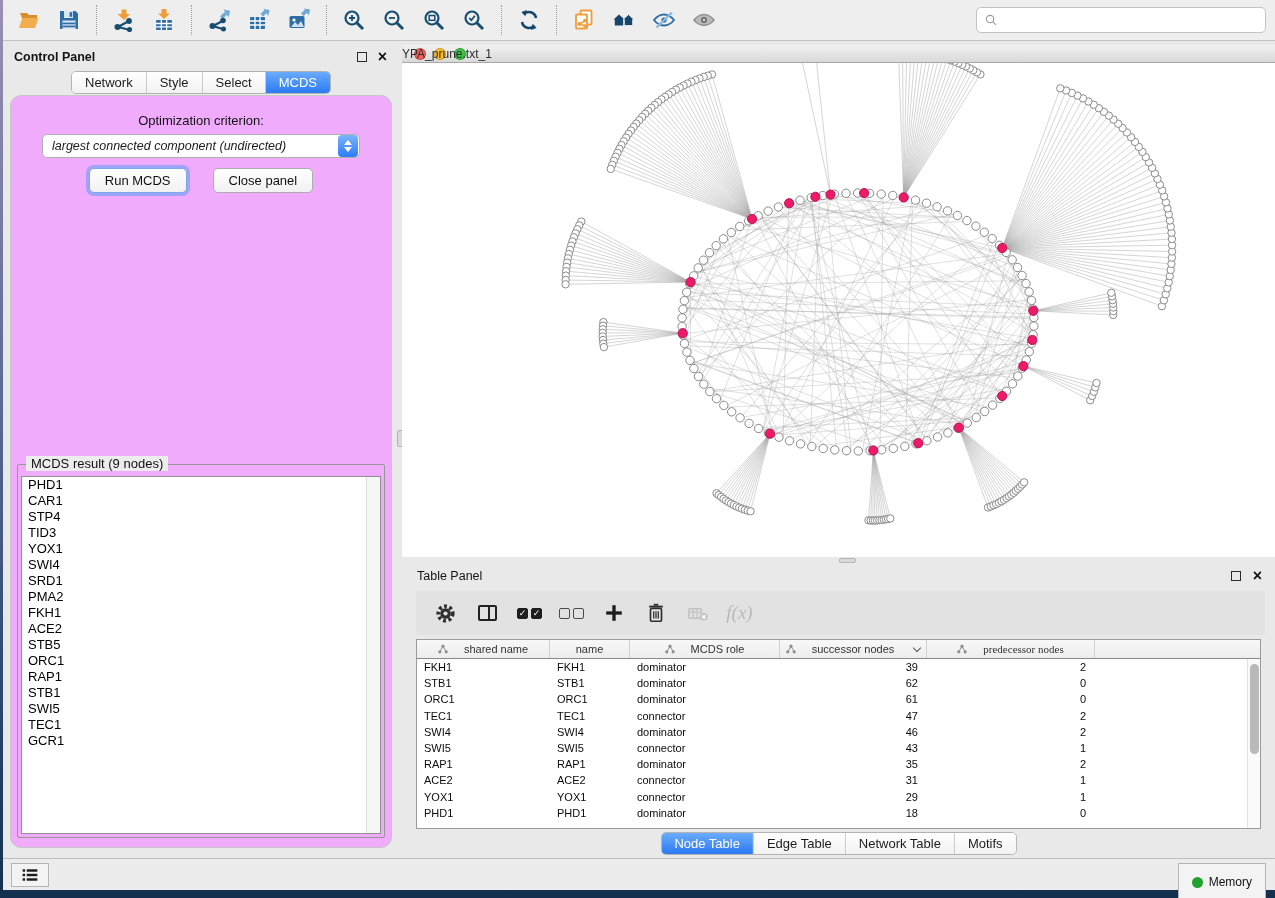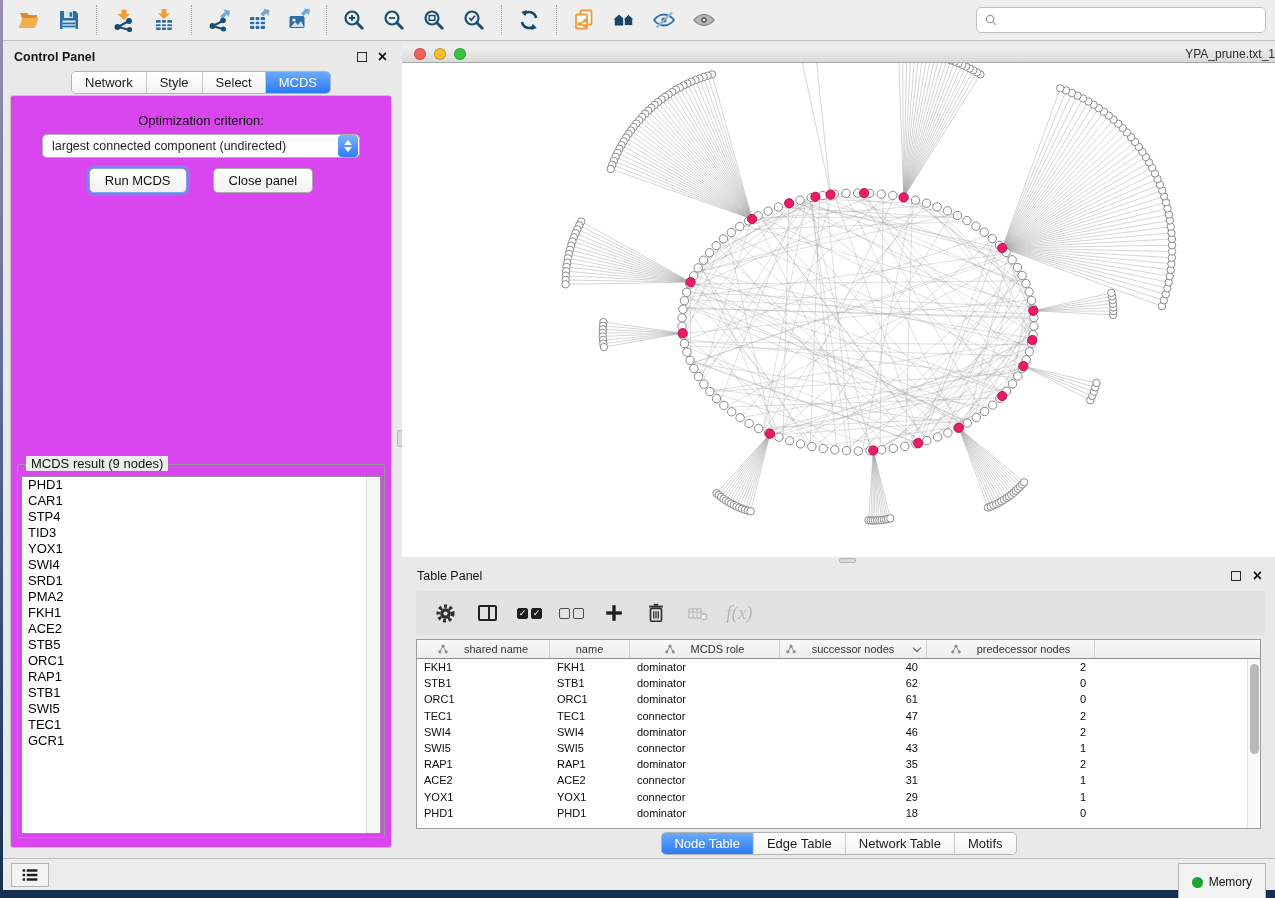--- a/index.html
+++ b/index.html
@@ -32,24 +32,24 @@
   .cpanel .phdr-title { position:absolute; left:11px; top:9px;font-weight:bold; }
   .cpanel .float-ico { position:absolute; right:32px; top:11px; }
   .cpanel .close-ico { position:absolute; right:12px; top:11px; }
   .seg { display:inline-flex; border:1px solid #b3b3b3; border-radius:5px; background:#fff; overflow:hidden; }
   .seg .sgb { padding:3px 13px; font-size:13px; background:linear-gradient(#ffffff,#f2f2f2);
               border-left:1px solid #c9c9c9; color:#1c1c1c; white-space:nowrap; }
   .seg .sgb:first-child { border-left:none; }
   .seg .sgb.sel { background:linear-gradient(#6aabfb,#2a7af3); color:#fff; }
   .cp-tabs { position:absolute; top:30px; left:50%; transform:translateX(-50%); z-index:2; }
   .cp-inner { position:absolute; left:7px; right:7px; top:54px; bottom:10px;
-              background:#d946ef; border:1px solid #c6c6c6; border-radius:3px; }
+              background:#f0abfc; border:1px solid #c6c6c6; border-radius:11px; }
   .opt-label { position:absolute; top:17px; left:0; right:0; text-align:center; font-size:13px; color:#111; }
   .mac-select { position:absolute; top:38px; left:50%; transform:translateX(-50%); width:318px; height:24px;
-                background:#fff; border:1px solid #b1b1b1; border-radius:5px; display:flex; align-items:center; }
+                background:#fff; border:1px solid #b1b1b1; border-radius:5px; display:flex; align-items:center;font-style:italic; }
   .mac-select .val { flex:1; font-size:12.5px; padding-left:9px; white-space:nowrap; overflow:hidden; }
   .stepper { width:20px; height:22px; margin-right:1px; border-radius:4px;
              background:linear-gradient(#79b3fc,#2e7cf5); display:flex; flex-direction:column;
              align-items:center; justify-content:center; gap:2px; }
   .tri-up { width:0; height:0; border-left:4px solid transparent; border-right:4px solid transparent; border-bottom:5px solid #fff; }
   .tri-dn { width:0; height:0; border-left:4px solid transparent; border-right:4px solid transparent; border-top:5px solid #fff; }
   .btn-row { position:absolute; top:72px; left:0; right:0; display:flex; justify-content:center; gap:26px; }
   .mbtn { height:25px; padding:0 15px; font-size:13px; background:linear-gradient(#ffffff,#f1f1f1);
           border:1px solid #adadad; border-radius:5px; color:#111; }
   .mbtn.focus { box-shadow:0 0 0 3px rgba(90,156,246,.55); border-color:#7aa8e8; }
@@ -67,21 +67,21 @@
   .hsplit { position:absolute; left:399px; right:0; top:557px; height:7px; }
   .hsplit-handle { position:absolute; left:50%; top:1px; width:17px; height:5px; background:#d9d9d9;
                    border:1px solid #b5b5b5; border-radius:2px; }
 
   
   .netwin { position:absolute; left:399px; top:45px; right:0; height:512px; background:#fff; }
   .net-titlebar { position:absolute; left:0; top:0; right:0; height:18px;
                   background:linear-gradient(#f1f1f1,#d9d9d9); border-bottom:1px solid #a8a8a8; }
   .lights { position:absolute; left:12px; top:3px; display:flex; gap:8px; }
   .light { width:12px; height:12px; border-radius:50%; border:0.5px solid rgba(0,0,0,.2); }
-  .net-title { position:absolute; left:0; right:0; top:2px; text-align:right; font-size:12px; color:#2c2c2c; }
+  .net-title { position:absolute; left:0; right:0; top:2px; text-align:left; font-size:12px; color:#2c2c2c; }
   .net-canvas { position:absolute; left:0; top:18px; right:0; bottom:0; background:#fff; overflow:hidden; }
   .net-canvas svg { width:873px; height:494px; display:block; }
 
   
   .tpanel { position:absolute; left:399px; right:0; top:564px; height:294px; background:#e9e9e9; }
   .tpanel .phdr-title { position:absolute; left:15px; top:5px; }
   .tpanel .float-ico { position:absolute; right:34px; top:7px; }
   .tpanel .close-ico { position:absolute; right:13px; top:7px; }
   .tp-toolbar { position:absolute; left:14px; right:10px; top:27px; height:44px; background:#e2e2e2;
                 border-radius:3px; display:flex; align-items:center; padding-left:16px; gap:15px; }
@@ -728,37 +728,37 @@
           <div class="th" style="width: 147px; flex: 0 0 147px; text-align: right;">
             <svg width="10" height="10" viewBox="0 0 10 10">
               <path d="M5 2.2L1.8 7.8M5 2.2l3.2 5.6" stroke="#8f8f8f" stroke-width="1"></path>
               <circle cx="5" cy="2.2" r="1.6" fill="#8f8f8f"></circle>
               <circle cx="1.8" cy="7.8" r="1.6" fill="#8f8f8f"></circle>
               <circle cx="8.2" cy="7.8" r="1.6" fill="#8f8f8f"></circle>
             </svg>
             <span>successor nodes</span>
             <span class="sortv"></span>
           </div>
-          <div class="th" style="width: 168px; flex: 0 0 168px;">
+          <div class="th" style="width: 168px; flex: 0 0 168px; font-family: Liberation Serif, serif;">
             <svg width="10" height="10" viewBox="0 0 10 10">
               <path d="M5 2.2L1.8 7.8M5 2.2l3.2 5.6" stroke="#8f8f8f" stroke-width="1"></path>
               <circle cx="5" cy="2.2" r="1.6" fill="#8f8f8f"></circle>
               <circle cx="1.8" cy="7.8" r="1.6" fill="#8f8f8f"></circle>
               <circle cx="8.2" cy="7.8" r="1.6" fill="#8f8f8f"></circle>
             </svg>
             <span>predecessor nodes</span>
           </div>
           <div class="th" style="flex: 1 1 0%; border-right: none;"></div>
         </div>
       <div id="table-body">
           <div class="trow">
             <div class="td" style="width: 133px; flex: 0 0 133px;">FKH1</div>
             <div class="td" style="width: 80px; flex: 0 0 80px;">FKH1</div>
             <div class="td" style="width: 150px; flex: 0 0 150px;">dominator</div>
-            <div class="td num" style="width: 147px; flex: 0 0 147px;">40</div>
+            <div class="td num" style="width: 147px; flex: 0 0 147px;">39</div>
             <div class="td num" style="width: 168px; flex: 0 0 168px;">2</div>
           </div>
           <div class="trow">
             <div class="td" style="width: 133px; flex: 0 0 133px;">STB1</div>
             <div class="td" style="width: 80px; flex: 0 0 80px;">STB1</div>
             <div class="td" style="width: 150px; flex: 0 0 150px;">dominator</div>
             <div class="td num" style="width: 147px; flex: 0 0 147px;">62</div>
             <div class="td num" style="width: 168px; flex: 0 0 168px;">0</div>
           </div>
           <div class="trow">

